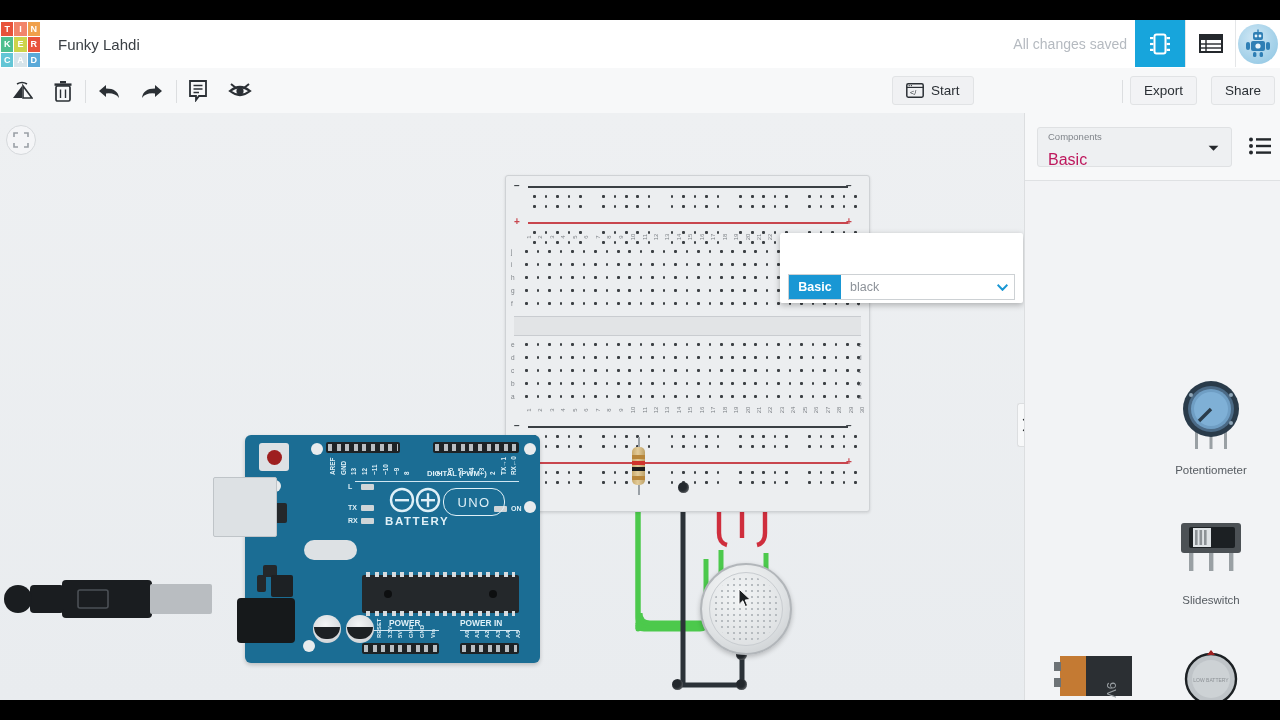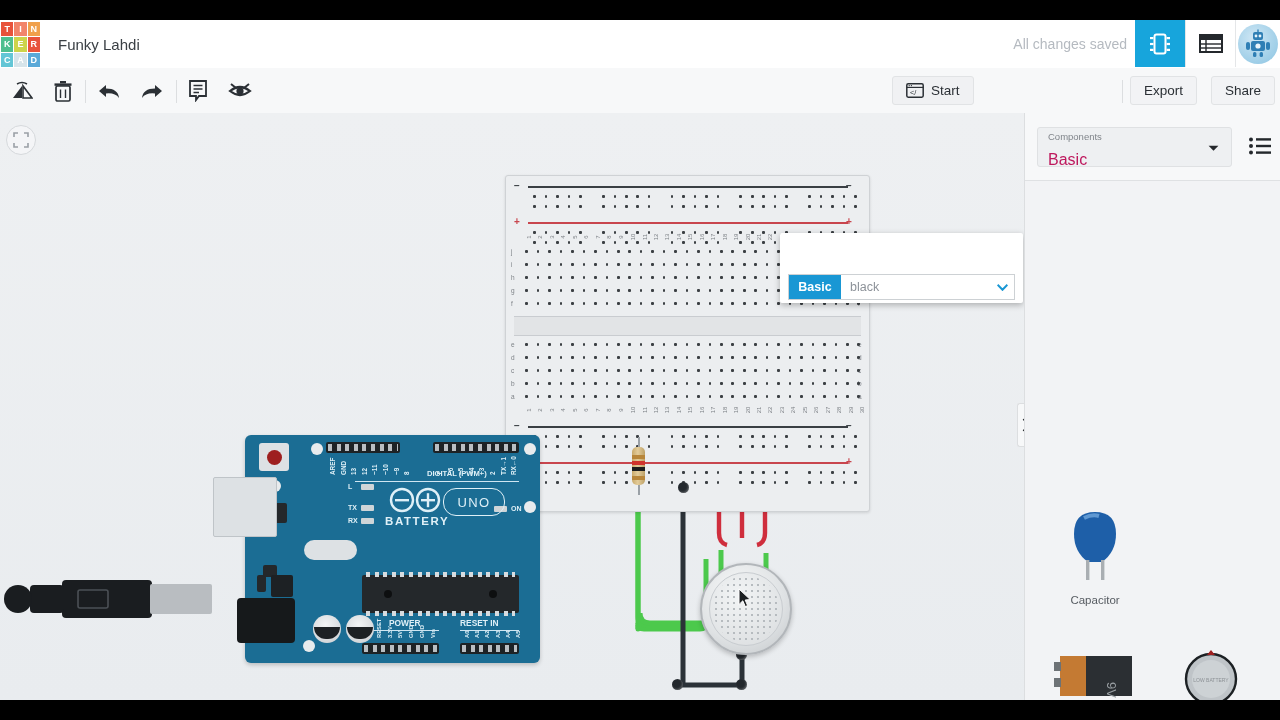--- a/index.html
+++ b/index.html
@@ -1955,21 +1955,21 @@
           <div class="uno-txt" style="left: 163.2px; top: 203px; font-size: 5.8px; font-weight: bold; transform: rotate(-90deg); transform-origin: left top;">GND</div>
           <div class="uno-txt" style="left: 174px; top: 203px; font-size: 5.8px; font-weight: bold; transform: rotate(-90deg); transform-origin: left top;">GND</div>
           <div class="uno-txt" style="left: 184.8px; top: 203px; font-size: 5.8px; font-weight: bold; transform: rotate(-90deg); transform-origin: left top;">Vin</div>
           <div class="uno-txt" style="left: 219px; top: 203px; font-size: 5.8px; font-weight: bold; transform: rotate(-90deg); transform-origin: left top;">A0</div>
           <div class="uno-txt" style="left: 229.2px; top: 203px; font-size: 5.8px; font-weight: bold; transform: rotate(-90deg); transform-origin: left top;">A1</div>
           <div class="uno-txt" style="left: 239.4px; top: 203px; font-size: 5.8px; font-weight: bold; transform: rotate(-90deg); transform-origin: left top;">A2</div>
           <div class="uno-txt" style="left: 249.6px; top: 203px; font-size: 5.8px; font-weight: bold; transform: rotate(-90deg); transform-origin: left top;">A3</div>
           <div class="uno-txt" style="left: 259.8px; top: 203px; font-size: 5.8px; font-weight: bold; transform: rotate(-90deg); transform-origin: left top;">A4</div>
           <div class="uno-txt" style="left: 270px; top: 203px; font-size: 5.8px; font-weight: bold; transform: rotate(-90deg); transform-origin: left top;">A5</div>
           <div class="uno-txt" style="left: 144px; top: 183px; font-size: 8.4px; font-weight: bold;">POWER</div>
-          <div class="uno-txt" style="left: 215px; top: 183px; font-size: 8.4px; font-weight: bold;">RESET IN</div>
+          <div class="uno-txt" style="left: 215px; top: 183px; font-size: 8.4px; font-weight: bold;">POWER IN</div>
           <div style="position: absolute; left: 117px; top: 195px; width: 77px; height: 1.2px; background: rgb(207, 230, 242);"></div>
           <div style="position: absolute; left: 215px; top: 195px; width: 59px; height: 1.2px; background: rgb(207, 230, 242);"></div>
           <div class="uno-txt" style="left: 103px; top: 48px; font-size: 7px; font-weight: bold;">L</div>
           <div class="led-s" style="left: 116px; top: 49px;"></div>
           <div class="uno-txt" style="left: 103px; top: 69px; font-size: 7px; font-weight: bold;">TX</div>
           <div class="led-s" style="left: 116px; top: 70px;"></div>
           <div class="uno-txt" style="left: 103px; top: 82px; font-size: 7px; font-weight: bold;">RX</div>
           <div class="led-s" style="left: 116px; top: 83px;"></div>
           <div class="uno-txt" style="left: 266px; top: 70px; font-size: 7px; font-weight: bold;">ON</div>
           <div class="led-s" style="left: 249px; top: 71px;"></div>
@@ -2058,30 +2058,53 @@
             <circle cx="2" cy="9" r="2" fill="#24282c"></circle>
               <rect x="7" y="7.8" width="15" height="2.4" fill="#24282c"></rect>
             <circle cx="2" cy="15.6" r="2" fill="#24282c"></circle>
               <rect x="7" y="14.4" width="15" height="2.4" fill="#24282c"></rect>
           </svg>
         </div>
       </div>
 
 
       <div class="grid" id="comp-grid">
-          <div class="cell" style="left: 12px; top: 260px;">
+          <div class="cell" style="left: 128px; top: 130px;">
             <div class="art">
-              <svg width="58" height="76" viewBox="0 0 58 76">
-                <path d="M29 4 Q50 4 50 26 Q50 44 36 54 L22 54 Q8 44 8 26 Q8 4 29 4 Z" fill="#1e5fa8"></path>
-                <path d="M18 10 Q26 6 33 8" stroke="#6fa6dc" stroke-width="4" fill="none" opacity=".8"></path>
-                <rect x="20" y="52" width="3.4" height="20" fill="#a9aeb2"></rect>
-                <rect x="35" y="52" width="3.4" height="20" fill="#a9aeb2"></rect>
+              <svg width="64" height="74" viewBox="0 0 64 74">
+                <rect x="16" y="52" width="3" height="18" fill="#9aa0a4"></rect>
+                <rect x="30.5" y="52" width="3" height="18" fill="#9aa0a4"></rect>
+                <rect x="45" y="52" width="3" height="18" fill="#9aa0a4"></rect>
+                <circle cx="32" cy="30" r="28" fill="#2a3b4a"></circle>
+                <circle cx="32" cy="30" r="23" fill="#4b6a86"></circle>
+                <circle cx="32" cy="30" r="20" fill="#6f9ec4"></circle>
+                <circle cx="32" cy="30" r="17" fill="#7fb0d6"></circle>
+                <path d="M32 30 L20 42" stroke="#2a3b4a" stroke-width="3.4"></path>
+                <circle cx="12" cy="16" r="2" fill="#8fa6b8"></circle>
+                <circle cx="52" cy="16" r="2" fill="#8fa6b8"></circle>
+                <circle cx="52" cy="44" r="2" fill="#8fa6b8"></circle>
               </svg>
             </div>
-            <div class="nm">Capacitor</div>
+            <div class="nm">Potentiometer</div>
+          </div>
+          <div class="cell" style="left: 128px; top: 260px;">
+            <div class="art">
+              <svg width="68" height="62" viewBox="0 0 68 62">
+                <rect x="4" y="8" width="60" height="30" rx="3" fill="#4c5155"></rect>
+                <rect x="12" y="12" width="46" height="21" rx="2" fill="#1c2023"></rect>
+                <rect x="16" y="13" width="18" height="19" fill="#dfe3e6"></rect>
+                <rect x="18" y="15" width="2.6" height="15" fill="#8d9296"></rect>
+                <rect x="22.5" y="15" width="2.6" height="15" fill="#8d9296"></rect>
+                <rect x="27" y="15" width="2.6" height="15" fill="#8d9296"></rect>
+                <rect x="12" y="38" width="4.4" height="18" fill="#9aa0a4"></rect>
+                <rect x="32" y="38" width="4.4" height="18" fill="#9aa0a4"></rect>
+                <rect x="52" y="38" width="4.4" height="18" fill="#9aa0a4"></rect>
+              </svg>
+            </div>
+            <div class="nm">Slideswitch</div>
           </div>
           <div class="cell" style="left: 12px; top: 390px;">
             <div class="art">
               <svg width="86" height="52" viewBox="0 0 86 52">
                 <rect x="8" y="6" width="26" height="40" fill="#c47a33"></rect>
                 <rect x="34" y="6" width="46" height="40" fill="#2b2f33"></rect>
                 <rect x="2" y="12" width="7" height="9" fill="#6d7276"></rect>
                 <rect x="2" y="28" width="7" height="9" fill="#6d7276"></rect>
                 <text x="55" y="32" font-size="13" fill="#9aa0a4" font-family="Liberation Sans, sans-serif" transform="rotate(90 55 32)">9V</text>
               </svg>

